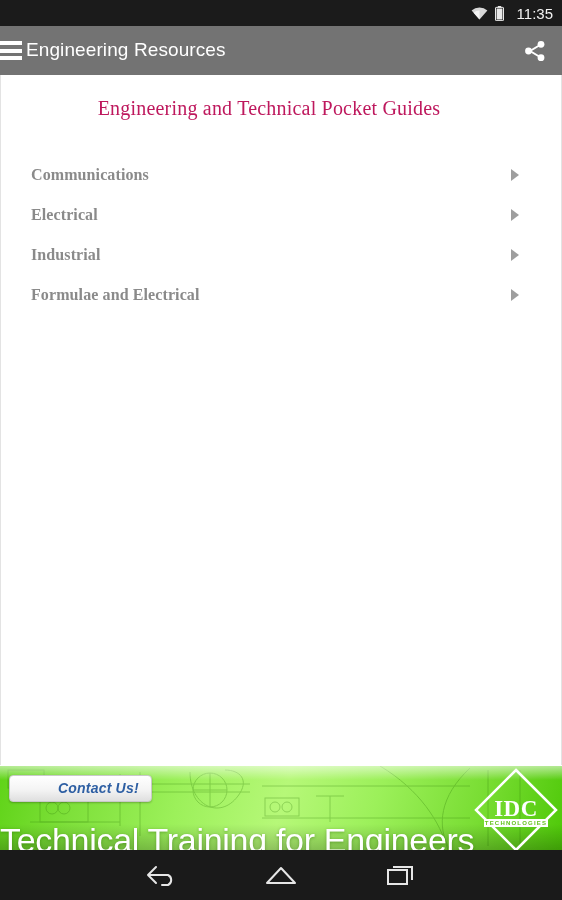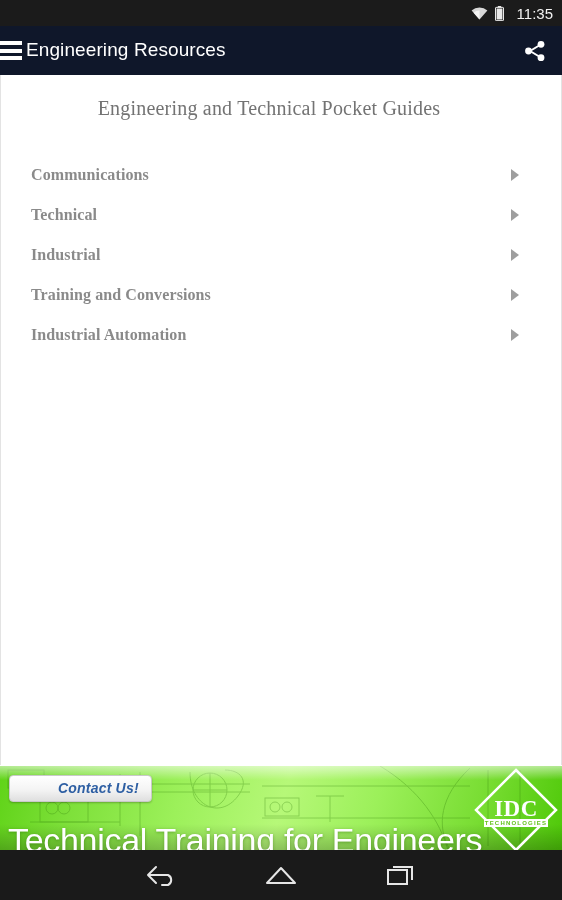--- a/index.html
+++ b/index.html
@@ -47,21 +47,21 @@
     margin-left: 6px;
     font-family: "Liberation Sans", sans-serif;
   }
 
   
   #app-bar {
     position: absolute;
     top: 26px; left: 0;
     width: 562px;
     height: 49px;
-    background: #0f172a;
+    background: #737373;
     display: flex;
     align-items: center;
   }
   #hamburger-button {
     position: absolute;
     left: -4px;
     top: 13px;
     width: 28px;
     height: 23px;
     display: flex;
@@ -111,21 +111,21 @@
     border-left: 1px solid #e3e3e3;
     border-right: 1px solid #e3e3e3;
     overflow: hidden;
   }
   #page-title {
     position: absolute;
     top: 22px;
     left: 0;
     width: 512px;
     text-align: center;
-    color: #737373;
+    color: #be185d;
     font-size: 20px;
     font-family: "Liberation Serif", serif;
     font-weight: 400;
     letter-spacing: 0.2px;
     padding-left: 24px;
   }
 
   #guide-list {
     position: absolute;
     top: 80px;
@@ -227,21 +227,21 @@
     color: #ffffff;
     font-size: 14px;
     font-style: italic;
     font-weight: bold;
     font-family: "Liberation Sans", sans-serif;
     white-space: nowrap;
     text-shadow: 0 1px 1px rgba(60,120,10,0.5);
   }
   #ad-headline {
     position: absolute;
-    left: 8px;
+    left: 0;
     bottom: -10px;
     color: #ffffff;
     font-size: 34px;
     font-weight: 400;
     font-family: "Liberation Sans", sans-serif;
     letter-spacing: -0.3px;
     white-space: nowrap;
     text-shadow: 0 1px 3px rgba(40,100,5,0.45);
   }
   #ad-logo {
@@ -339,33 +339,29 @@
 
   <div id="content-panel">
     <div id="page-title">Engineering and Technical Pocket Guides</div>
 
     <ul id="guide-list">
       <li class="guide-item">
         <span class="guide-label">Communications</span>
         <span class="guide-arrow"></span>
       </li>
       <li class="guide-item">
-        <span class="guide-label">Technical</span>
+        <span class="guide-label">Electrical</span>
         <span class="guide-arrow"></span>
       </li>
       <li class="guide-item">
         <span class="guide-label">Industrial</span>
         <span class="guide-arrow"></span>
       </li>
       <li class="guide-item">
-        <span class="guide-label">Training and Conversions</span>
-        <span class="guide-arrow"></span>
-      </li>
-      <li class="guide-item">
-        <span class="guide-label">Industrial Automation</span>
+        <span class="guide-label">Formulae and Electrical</span>
         <span class="guide-arrow"></span>
       </li>
     </ul>
   </div>
 
   <div id="ad-banner">
 
     <svg id="ad-blueprint" viewBox="0 0 562 84" preserveAspectRatio="none">
       <g stroke="#2d7a07" stroke-width="1" fill="none">
         <line x1="30" y1="18" x2="250" y2="18"></line>

